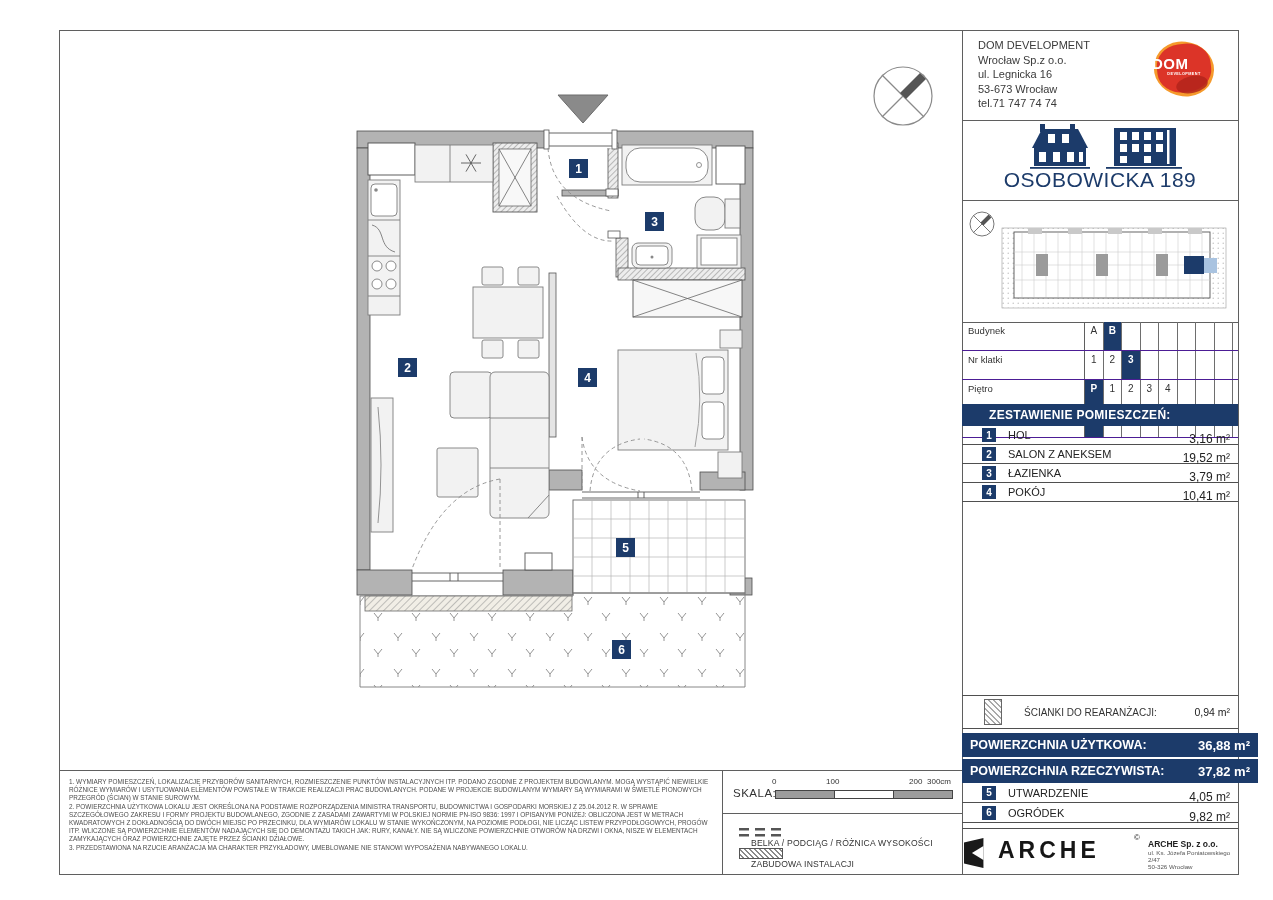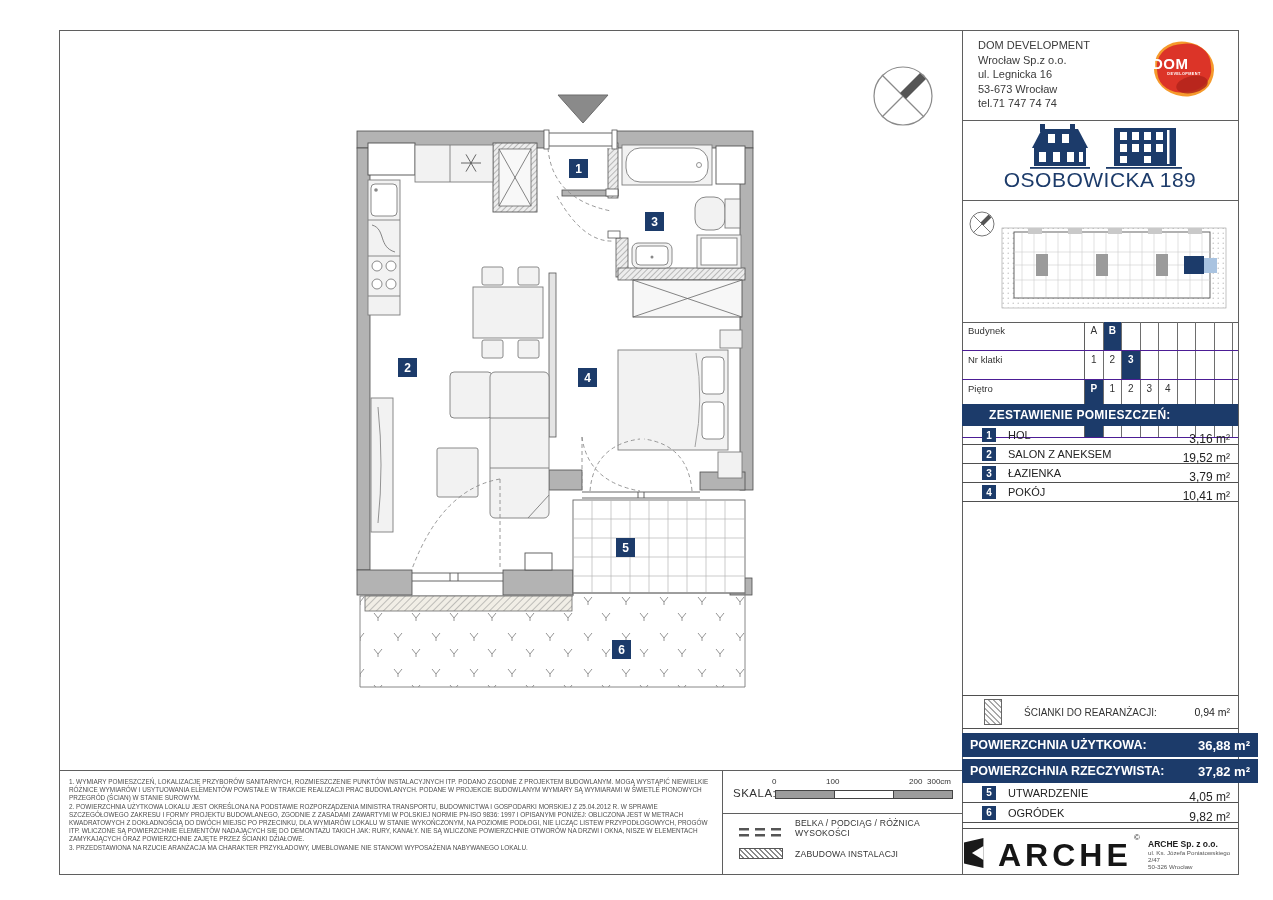--- a/index.html
+++ b/index.html
@@ -36,37 +36,37 @@
   #rearr-swatch{width:18px;height:26px;margin-left:22px;border:1px solid #666;background:repeating-linear-gradient(45deg,#fdfdfd 0 2.5px,#a9a9a9 2.5px 4px);}
   #rearr-label{margin-left:22px;font-size:10px;color:#333;}
   #rearr-value{margin-left:auto;margin-right:8px;font-size:10.5px;color:#222;}
   .navy-bar{left:962px;width:296px;height:24px;background:#1c3b6a;color:#fff;display:flex;align-items:center;justify-content:space-between;padding:0 8px;}
   .navy-bar .bl{font-weight:bold;font-size:12.5px;}
   .navy-bar .bv{font-weight:bold;font-size:13px;}
   #outdoor-rows{left:962px;top:783px;width:276px;}
   .outdoor-row{display:flex;align-items:center;height:20px;border-bottom:1px solid #4f4f4f;}
   
   #arche-box{left:962px;top:828px;width:276px;height:47px;border-top:1px solid #4f4f4f;}
-  #arche-name{position:absolute;left:36px;top:8px;font-size:32px;font-weight:bold;letter-spacing:4px;color:#161616;}
+  #arche-name{position:absolute;left:36px;top:8px;font-size:23px;font-weight:bold;letter-spacing:4px;color:#161616;}
   #arche-copy{position:absolute;left:172px;top:4px;font-size:8px;color:#161616;}
   #arche-addr{position:absolute;left:186px;top:10px;width:88px;}
   #arche-company{font-size:8.5px;font-weight:bold;color:#222;}
   .arche-line{font-size:6.2px;line-height:7px;color:#555;}
   
   #notes-box{left:59px;top:770px;width:664px;height:105px;border-top:1.2px solid #5f5f5f;border-right:1.2px solid #5f5f5f;padding:7px 10px;}
   .note{font-size:6.4px;line-height:8.2px;color:#4d4d4d;}
   #scale-box{left:723px;top:770px;width:239px;height:43px;border-top:1.2px solid #5f5f5f;}
   #scale-label{position:absolute;left:10px;top:16px;font-size:11.5px;letter-spacing:.5px;color:#333;}
   #scale-bar{position:absolute;left:52px;top:19px;width:178px;height:9px;border:1px solid #444;display:flex;}
   .seg{flex:1;border-right:1px solid #444;}
   .seg:last-child{border-right:none;}
   .seg-g{background:#9c9c9c;} .seg-w{background:#fff;}
   .tick-label{position:absolute;top:6px;font-size:8px;color:#333;}
   #legend-box{left:723px;top:813px;width:239px;height:62px;border-top:1.2px solid #5f5f5f;padding:13px 0 0 16px;}
-  .legend-row{display:flex;align-items:flex-end;height:11px;margin-bottom:10px;}
+  .legend-row{display:flex;align-items:flex-start;height:11px;margin-bottom:10px;flex-direction:column;}
   .legend-sym{width:44px;height:11px;flex:0 0 auto;}
   .sym-dashes{background:
      repeating-linear-gradient(90deg,#555 0 10px,rgba(0,0,0,0) 10px 16px) 0 1px/44px 2.5px no-repeat,
      repeating-linear-gradient(90deg,#555 0 10px,rgba(0,0,0,0) 10px 16px) 0 7px/44px 2.5px no-repeat;}
   .sym-hatch{border:1px solid #555;background:repeating-linear-gradient(45deg,#fff 0 2px,#8a8a8a 2px 3.5px);}
   .legend-label{margin-left:12px;font-size:8.6px;color:#333;letter-spacing:.2px;}
   #plan-wrap{left:350px;top:85px;width:410px;height:620px;}
   #compass-wrap{left:865px;top:58px;width:76px;height:76px;}
   #site-wrap{left:962px;top:202px;width:276px;height:118px;}
   #osob-logo{left:962px;top:122px;width:276px;height:48px;}

